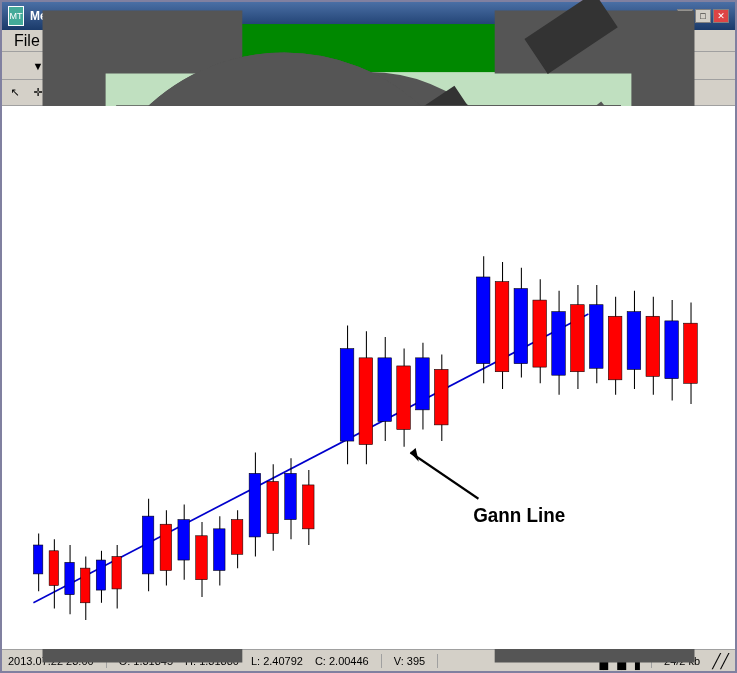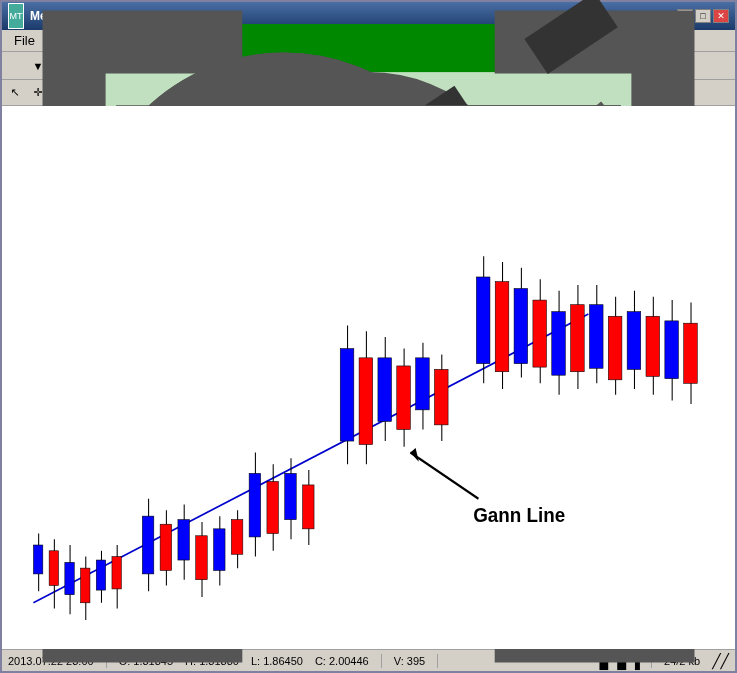--- a/index.html
+++ b/index.html
@@ -4,29 +4,29 @@
   <style>
     * { margin: 0; padding: 0; box-sizing: border-box; }
     body { width: 737px; height: 673px; overflow: hidden; font-family: 'Arial', sans-serif; font-size: 12px; background: #d4d0c8; }
 
     
     .window { width: 737px; height: 673px; background: #d4d0c8; border: 2px solid #8080a0; display: flex; flex-direction: column; }
 
     
     .title-bar { height: 28px; background: linear-gradient(to bottom, #4a6fa5, #1a3a6a); display: flex; align-items: center; justify-content: space-between; padding: 0 6px; flex-shrink: 0; }
     .title-bar-left { display: flex; align-items: center; gap: 6px; }
-    .title-bar-icon { width: 16px; height: 26px; background: #4a9; border: 1px solid #fff; display: flex; align-items: center; justify-content: center; font-size: 9px; color: white; }
+    .title-bar-icon { width: 16px; height: 20px; background: #4a9; border: 1px solid #fff; display: flex; align-items: center; justify-content: center; font-size: 9px; color: white; }
     .title-bar-text { color: white; font-size: 12px; font-weight: bold; }
     .title-bar-controls { display: flex; gap: 2px; }
     .tb-btn { width: 16px; height: 14px; background: #d4d0c8; border: 1px solid #808080; display: flex; align-items: center; justify-content: center; font-size: 9px; cursor: pointer; }
     .tb-btn.close { background: #d44; color: white; }
 
     
     .menu-bar { height: 22px; background: #d4d0c8; display: flex; align-items: center; padding: 0 4px; border-bottom: 1px solid #a0a0a0; flex-shrink: 0; gap: 2px; }
-    .menu-item { padding: 2px 8px; cursor: pointer; font-size: 13px; }
+    .menu-item { padding: 2px 8px; cursor: pointer; font-size: 16px; }
 
     
     .toolbar1 { height: 28px; background: #d4d0c8; display: flex; align-items: center; padding: 0 2px; border-bottom: 1px solid #a0a0a0; flex-shrink: 0; gap: 1px; }
     .tb-separator { width: 1px; height: 20px; background: #a0a0a0; margin: 0 2px; }
     .tb-icon { width: 22px; height: 22px; background: #d4d0c8; border: 1px solid transparent; display: flex; align-items: center; justify-content: center; cursor: pointer; font-size: 11px; }
     .new-order-btn { display: flex; align-items: center; gap: 3px; padding: 2px 6px; background: #d4d0c8; border: 1px solid #808080; cursor: pointer; font-size: 11px; height: 22px; }
     .ea-btn { display: flex; align-items: center; gap: 3px; padding: 2px 6px; background: #d4d0c8; border: 1px solid #808080; cursor: pointer; font-size: 11px; height: 22px; }
 
     
     .toolbar2 { height: 26px; background: #d4d0c8; display: flex; align-items: center; padding: 0 2px; border-bottom: 1px solid #a0a0a0; flex-shrink: 0; gap: 1px; }
@@ -325,21 +325,21 @@
 
       <text x="450" y="360" font-size="18" font-weight="bold" fill="black" font-family="Arial">Gann Line</text>
     </svg>
   </div>
 
   <div class="status-bar">
     <span>2013.07.22 23:00</span>
     <div class="status-separator"></div>
     <span>O: 1.31845</span>
     <span>H: 1.31880</span>
-    <span>L: 1.86450</span>
+    <span>L: 2.40792</span>
     <span>C: 2.00446</span>
     <div class="status-separator"></div>
     <span>V: 395</span>
     <div class="status-separator"></div>
     <span style="flex:1"></span>
 
     <span style="letter-spacing:-1px; font-size:14px;">▐▌▐▌▐</span>
     <div class="status-separator"></div>
     <span>24/2 kb</span>
 

